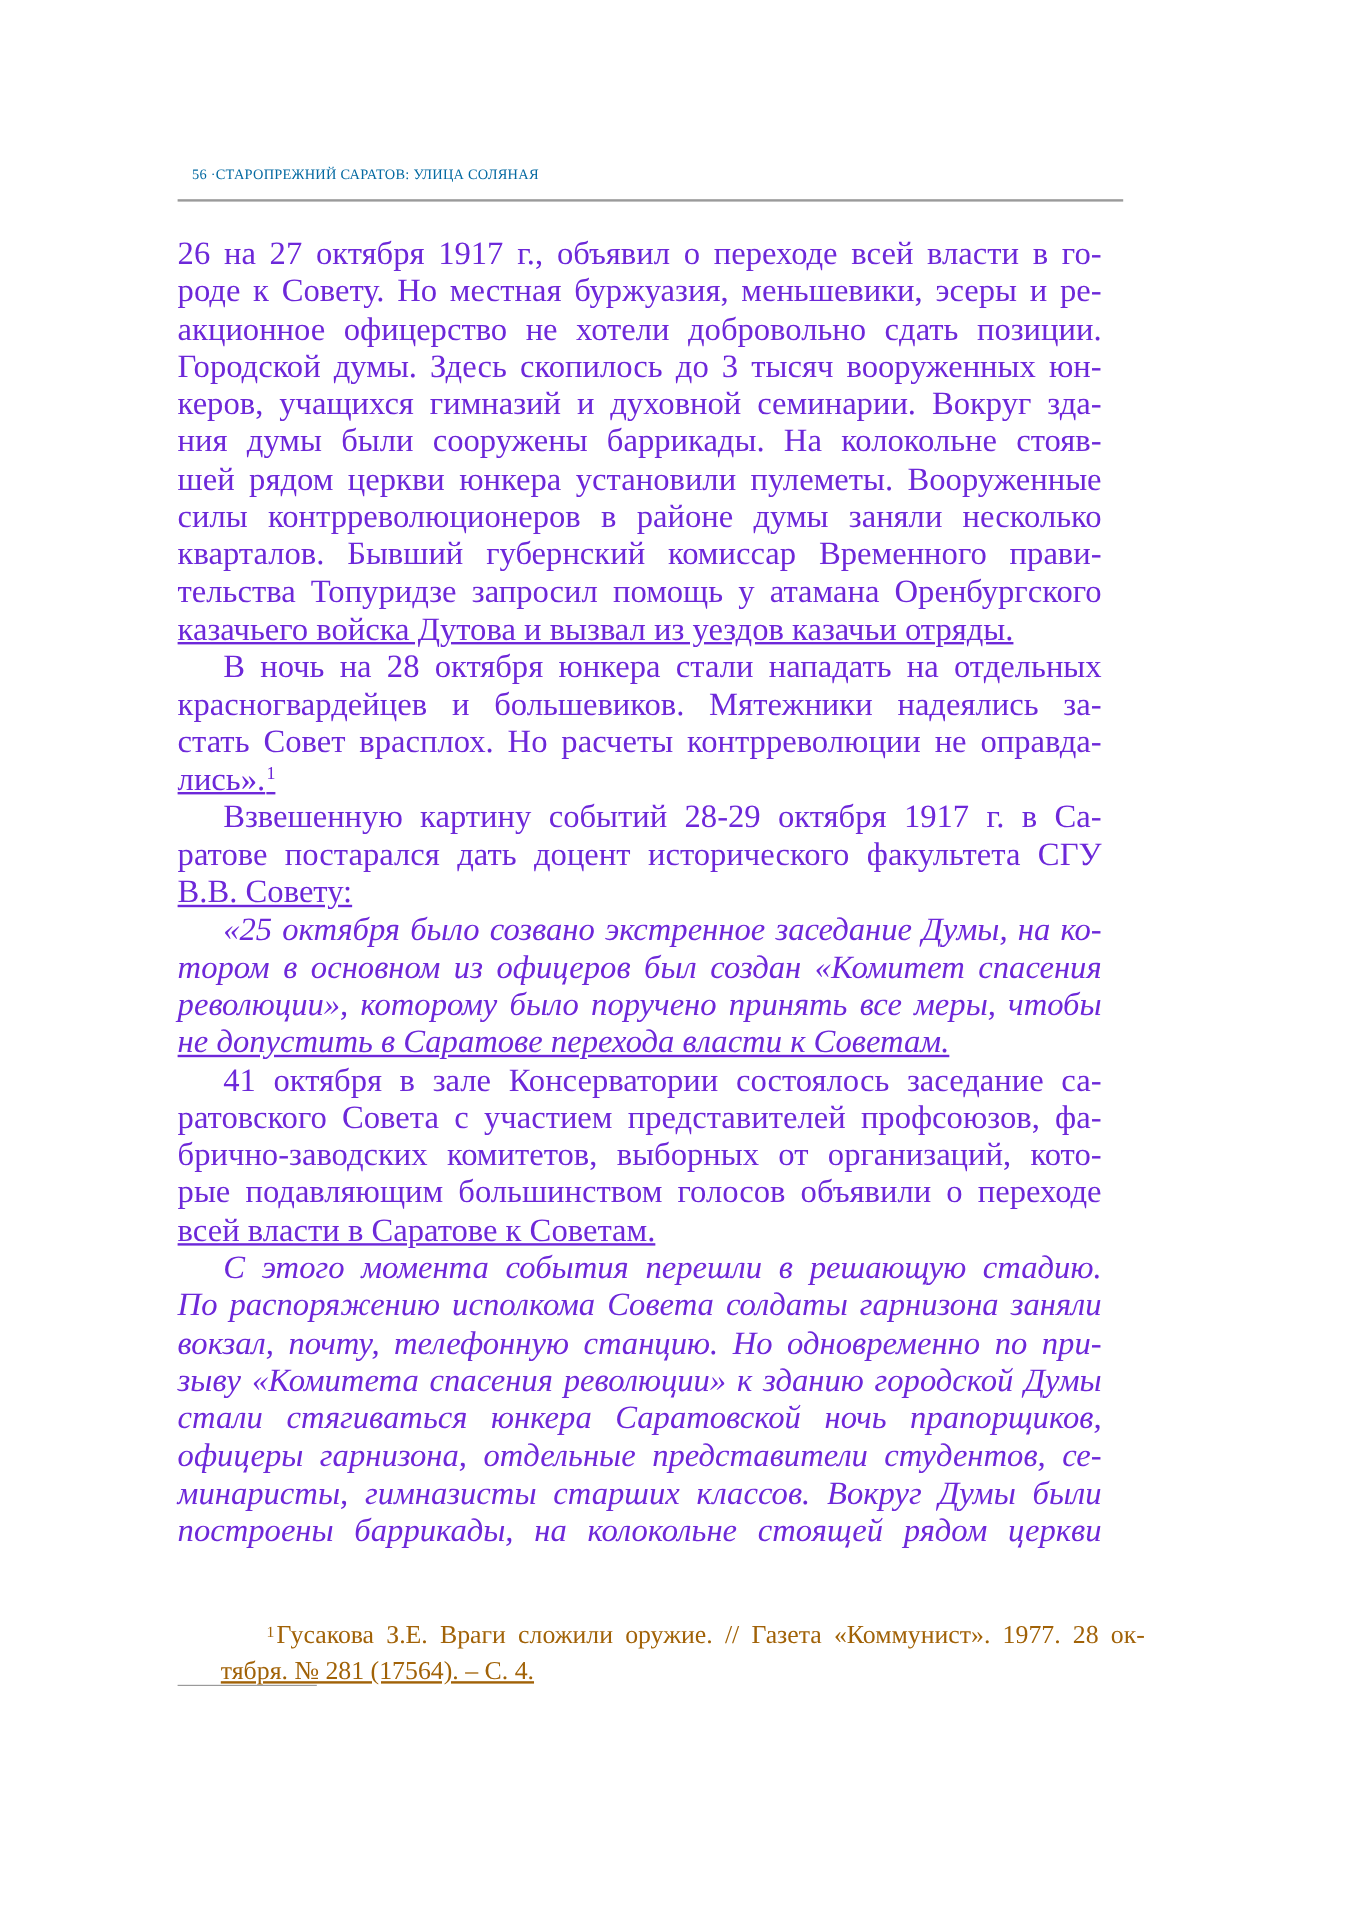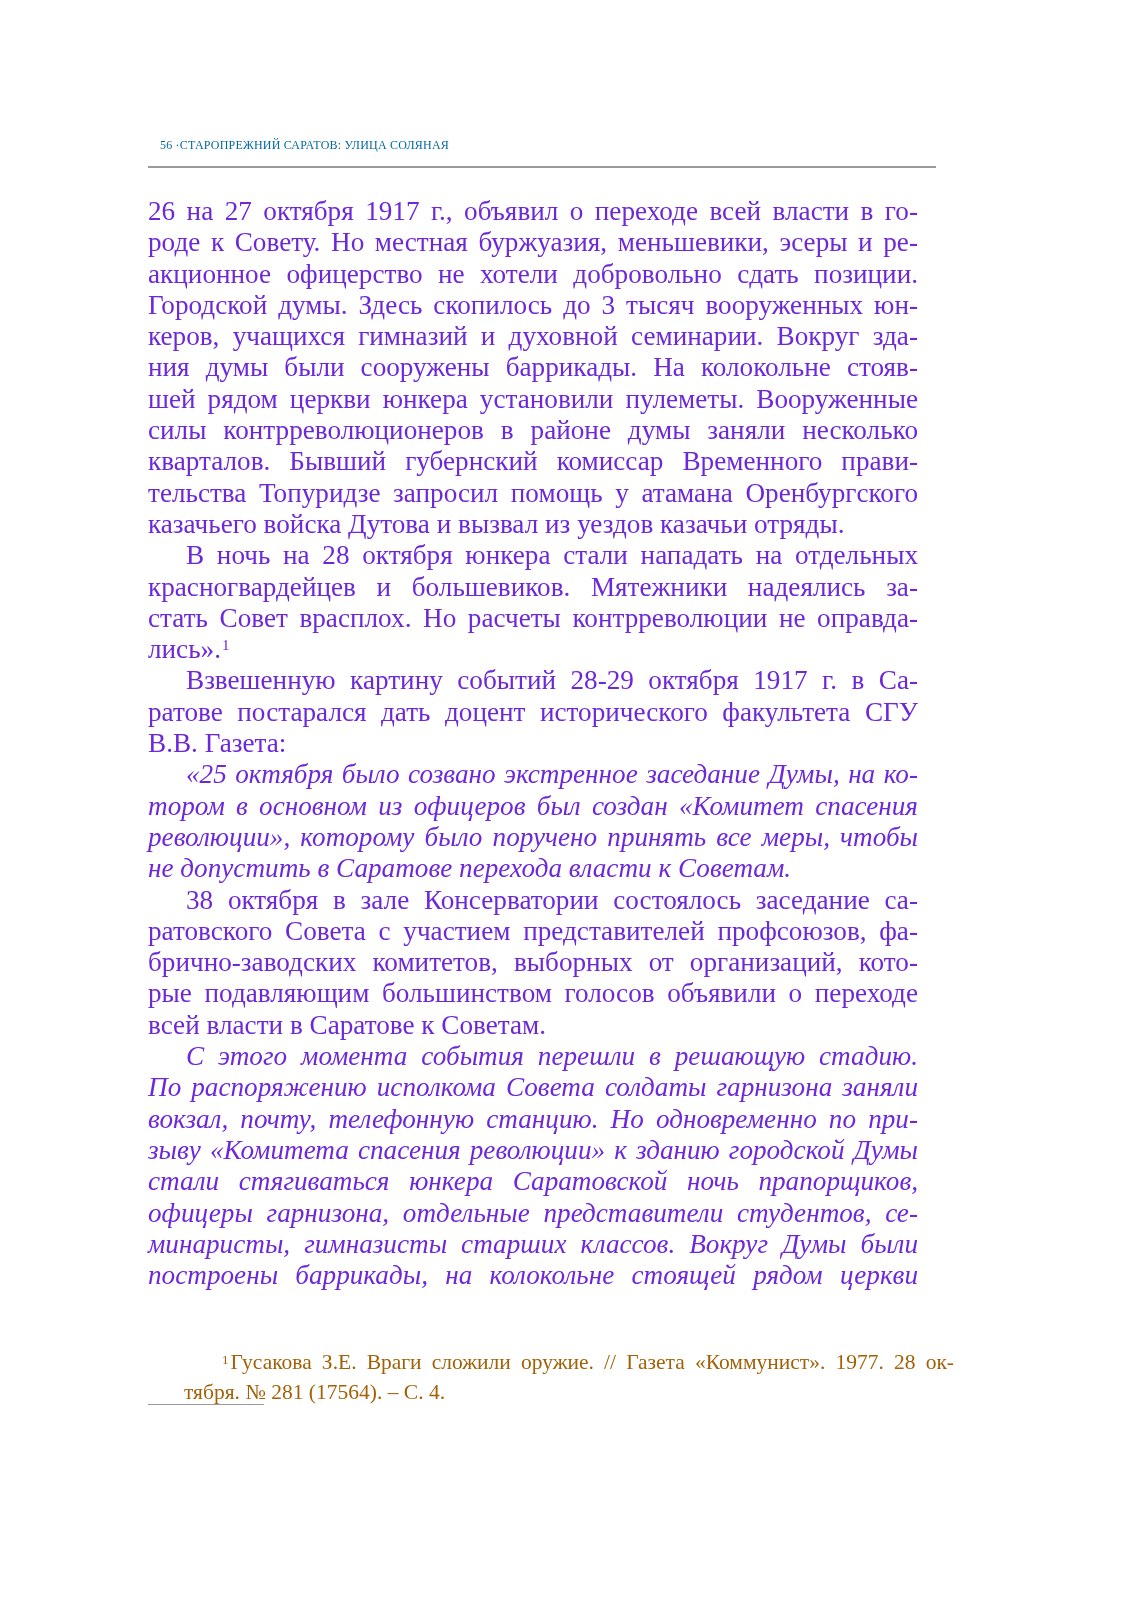--- a/index.html
+++ b/index.html
@@ -45,20 +45,21 @@
     color: #6d28d9;
   }
   .line {
     display: block;
     white-space: nowrap;
     text-align: justify;
     text-align-last: justify;
   }
   .line.last {
     text-align-last: left;
+    text-decoration: underline;
   }
   .line.indent {
     padding-left: 38px;
   }
   .line.italic {
     font-style: italic;
   }
   sup.fn-ref {
     font-size: 15px;
     vertical-align: top;
@@ -116,28 +117,28 @@
   <span class="line">тельства Топуридзе запросил помощь у атамана Оренбургского</span>
   <span class="line last">казачьего войска Дутова и вызвал из уездов казачьи отряды.</span>
 
   <span class="line indent">В ночь на 28 октября юнкера стали нападать на отдельных</span>
   <span class="line">красногвардейцев и большевиков. Мятежники надеялись за-</span>
   <span class="line">стать Совет врасплох. Но расчеты контрреволюции не оправда-</span>
   <span class="line last"><span>лись».</span><sup class="fn-ref">1</sup></span>
 
   <span class="line indent">Взвешенную картину событий 28-29 октября 1917 г. в Са-</span>
   <span class="line">ратове постарался дать доцент исторического факультета СГУ</span>
-  <span class="line last">В.В. Газета:</span>
+  <span class="line last">В.В. Совету:</span>
 
   <span class="line indent italic">«25 октября было созвано экстренное заседание Думы, на ко-</span>
   <span class="line italic">тором в основном из офицеров был создан «Комитет спасения</span>
   <span class="line italic">революции», которому было поручено принять все меры, чтобы</span>
   <span class="line italic last">не допустить в Саратове перехода власти к Советам.</span>
 
-  <span class="line indent">38 октября в зале Консерватории состоялось заседание са-</span>
+  <span class="line indent">41 октября в зале Консерватории состоялось заседание са-</span>
   <span class="line">ратовского Совета с участием представителей профсоюзов, фа-</span>
   <span class="line">брично-заводских комитетов, выборных от организаций, кото-</span>
   <span class="line">рые подавляющим большинством голосов объявили о переходе</span>
   <span class="line last">всей власти в Саратове к Советам.</span>
 
   <span class="line indent italic">С этого момента события перешли в решающую стадию.</span>
   <span class="line italic">По распоряжению исполкома Совета солдаты гарнизона заняли</span>
   <span class="line italic">вокзал, почту, телефонную станцию. Но одновременно по при-</span>
   <span class="line italic">зыву «Комитета спасения революции» к зданию городской Думы</span>
   <span class="line italic">стали стягиваться юнкера Саратовской ночь прапорщиков,</span>

